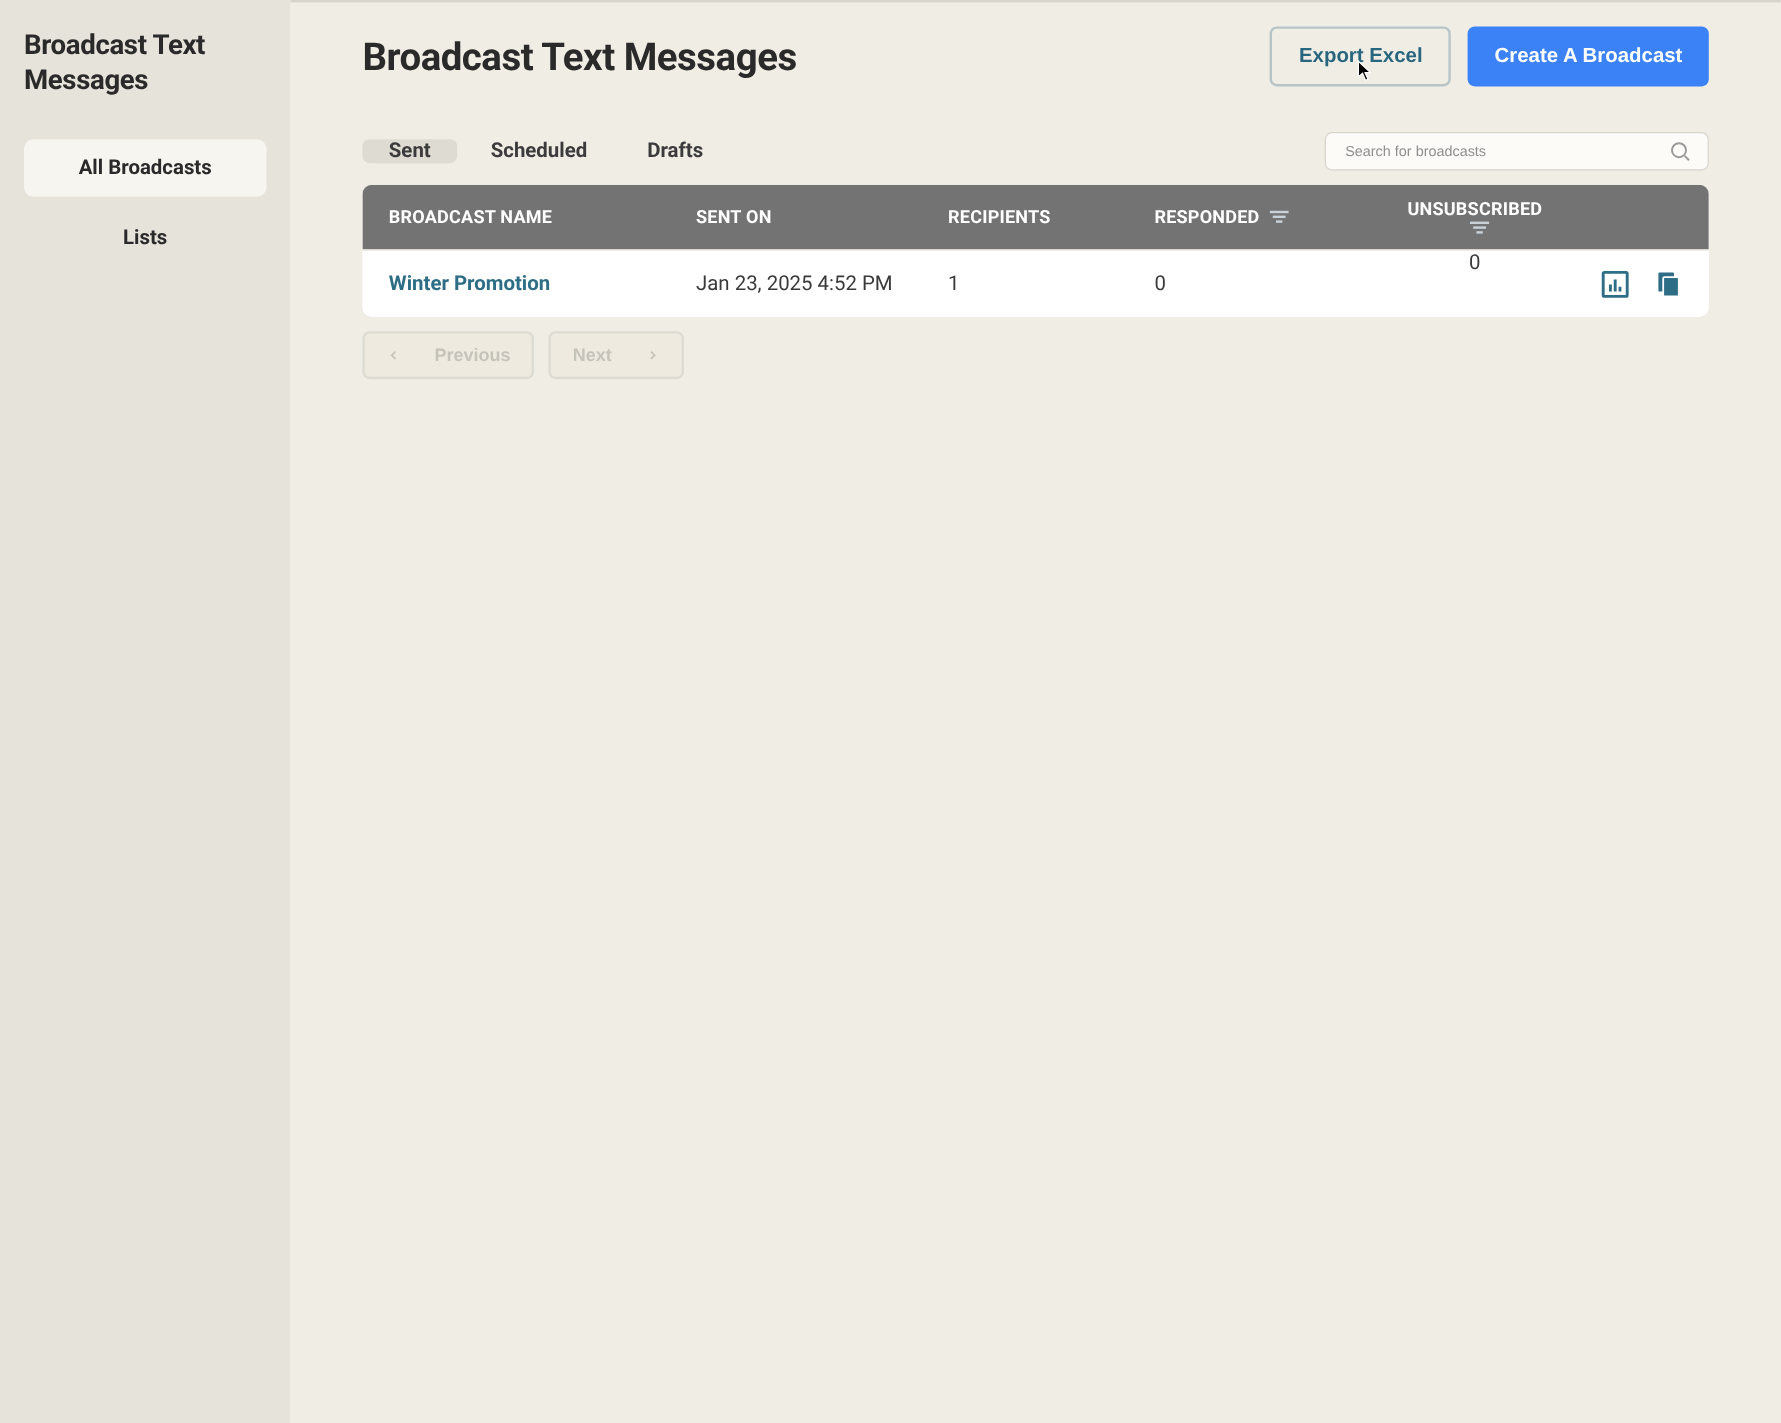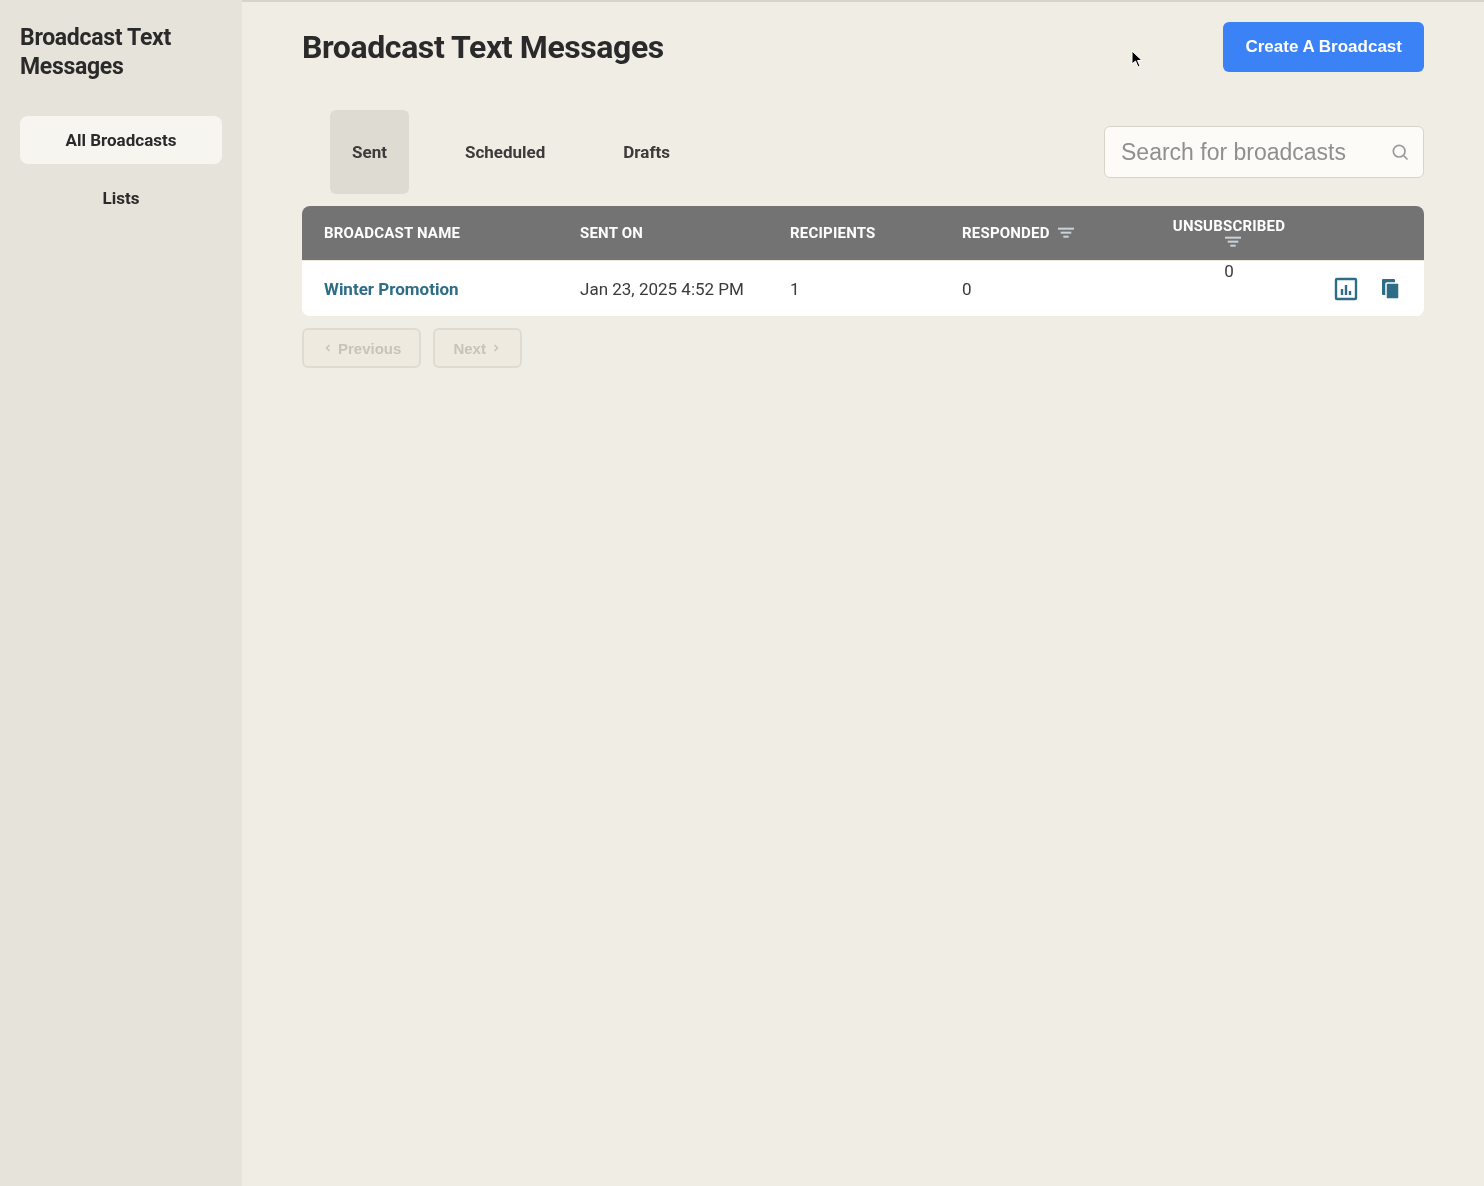--- a/index.html
+++ b/index.html
@@ -89,43 +89,42 @@
 
   
   .controls-row {
     display: flex;
     align-items: center;
     justify-content: space-between;
     margin-bottom: 12px;
   }
   .tabs { display: flex; gap: 6px; }
   .tab {
-    padding: 32px 22px;
+    padding: 0 22px;
     font-size: 17px;
     font-weight: 700;
     color: #3b3b3b;
     border-radius: 6px;
     cursor: pointer;
-    margin-left: 28px;
   }
   .tab.active {
     background: #dedbd2;
   }
   .search-wrap {
     position: relative;
     width: 320px;
   }
   .search-input {
     width: 100%;
-    height: 52px;
+    height: 32px;
     border: 1px solid #d7d4cc;
     background: #fcfbf7;
     border-radius: 6px;
     padding: 0 44px 0 16px;
-    font-size: 23px;
+    font-size: 12px;
     color: #2a2a2a;
   }
   .search-input::placeholder { color: #8f8f8f; }
   .search-icon {
     position: absolute;
     right: 14px;
     top: 50%;
     transform: translateY(-50%);
     width: 20px;
     height: 20px;
@@ -178,21 +177,21 @@
   .pagination {
     display: flex;
     gap: 12px;
     margin-top: 12px;
   }
   .page-btn {
     height: 40px;
     padding: 0 18px;
     display: inline-flex;
     align-items: center;
-    gap: 4px;
+    gap: 28px;
     border: 2px solid #d7d4cc;
     background: #eeeade;
     color: #b5b2a9;
     font-size: 15px;
     font-weight: 700;
     border-radius: 6px;
     cursor: default;
     opacity: 0.7;
   }
   .chev { width: 12px; height: 12px; }
@@ -219,20 +218,23 @@
   <div class="nav-item">
     <span>Lists</span>
   </div>
 </aside>
 
 <main class="main">
 
   <div class="header-row">
     <h1 class="page-title">Broadcast Text Messages</h1>
     <div class="header-actions">
+      <button class="btn btn-outline">
+        <span>Export Excel</span>
+      </button>
       <button class="btn btn-primary">
         <span>Create A Broadcast</span>
       </button>
     </div>
   </div>
 
   <div class="controls-row">
     <div class="tabs">
       <div class="tab active">
         <span>Sent</span>

